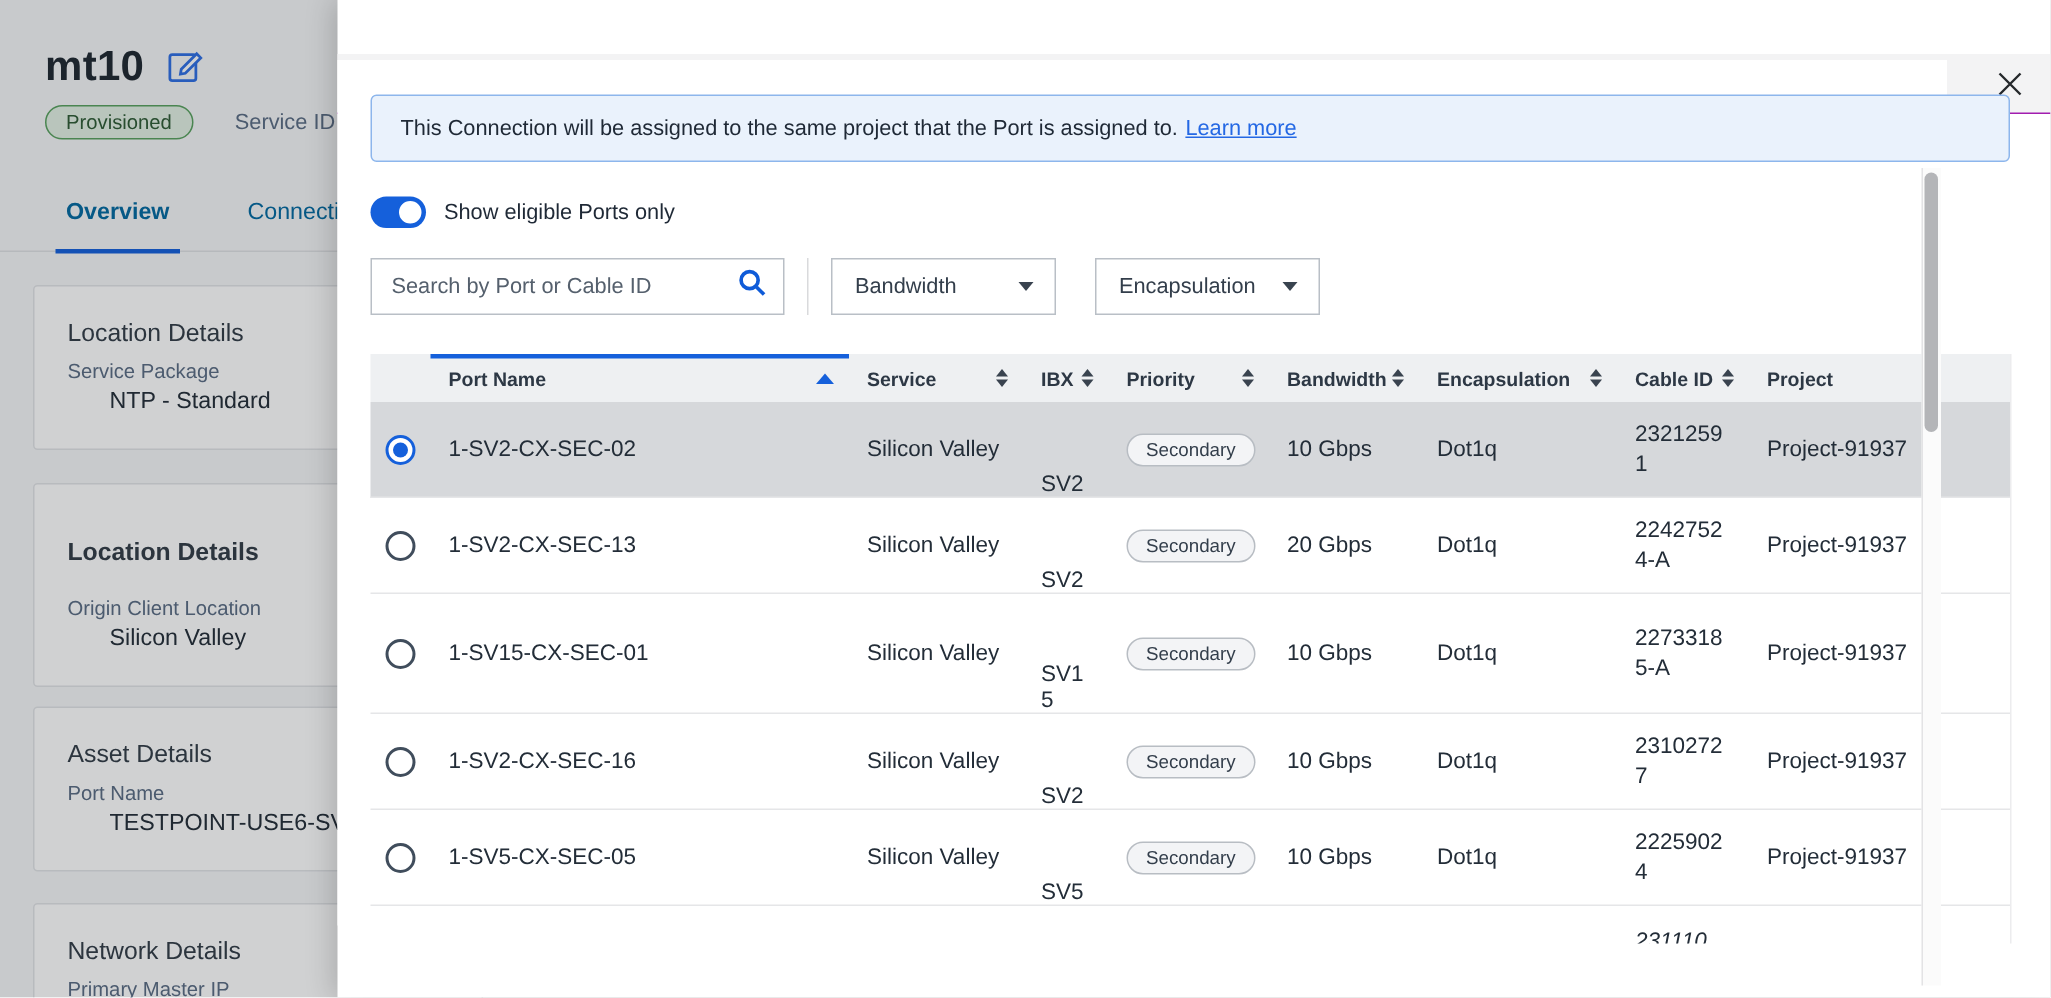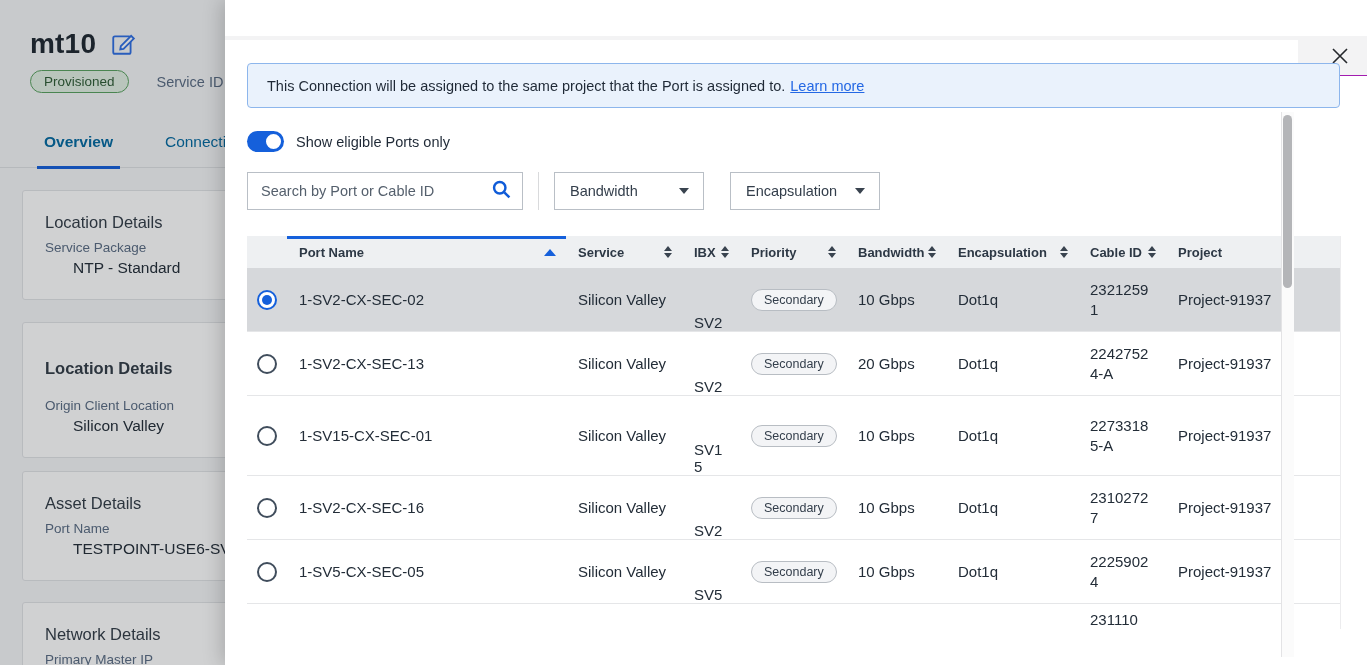--- a/index.html
+++ b/index.html
@@ -66,21 +66,21 @@
   .col-loc   { width:116px; }
   .col-ibx   { width:57px; }
   .col-prio  { width:107px; }
   .col-bw    { width:100px; }
   .col-enc   { width:132px; }
   .col-cable { width:88px; }
   .col-proj  { width:174px; }
 
   .trow { display:flex; align-items:center; min-height:64px; border-bottom:1px solid #e5e6e8; background:#fff; font-size:15px; color:#232d38; }
   .trow.selected { background:#d6d8db; }
-  .trow.partial { height:25px; min-height:25px; overflow:hidden; border-bottom:none; align-items:flex-end; }
+  .trow.partial { height:25px; min-height:25px; overflow:hidden; border-bottom:none; align-items:flex-start;font-style:italic; }
   .trow.partial .td { padding-top:14px; }
   .td { padding:0 10px 0 12px; }
   .td.c-radio { display:flex; justify-content:center; padding:0; }
   .td.c-ibx { word-break:break-all; max-width:57px;margin-top:45px; }
   .td.c-cable { word-break:break-all; max-width:88px; line-height:1.3; }
   .radio { width:20px; height:20px; border-radius:50%; border:2px solid #404d5c; background:#fff; cursor:pointer; position:relative; }
   .radio.checked { border-color:#1560db; }
   .radio.checked::after { content:""; position:absolute; left:3px; top:3px; width:10px; height:10px; border-radius:50%; background:#1560db; }
   .pill { display:inline-block; border:1px solid #b8bdc3; background:#f3f4f6; border-radius:13px; padding:3px 12px; font-size:12.5px; color:#333e4b; white-space:nowrap; }
 

